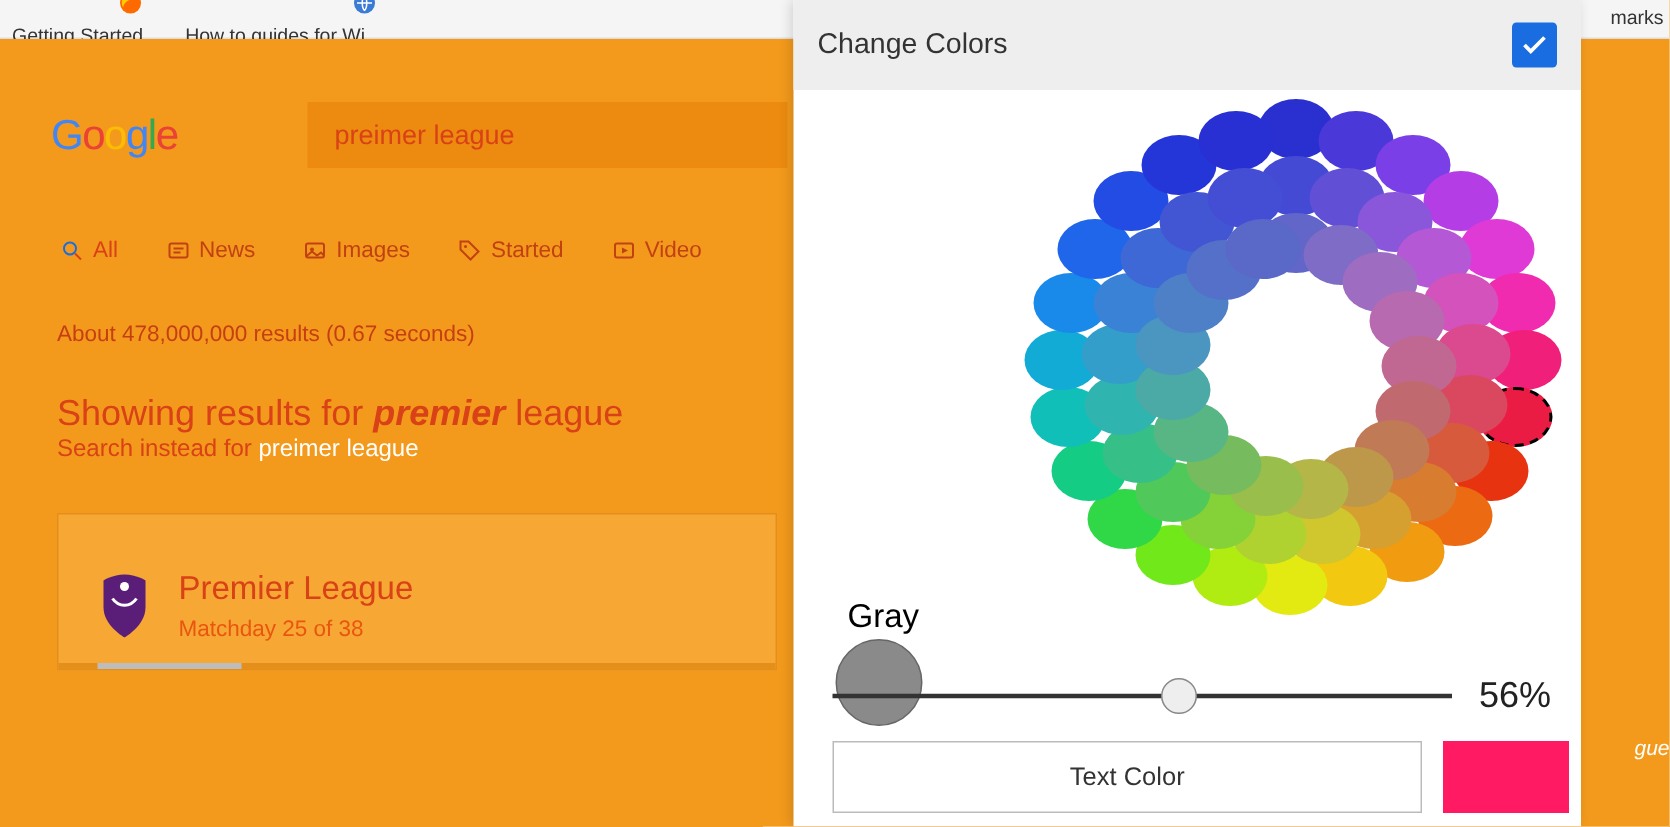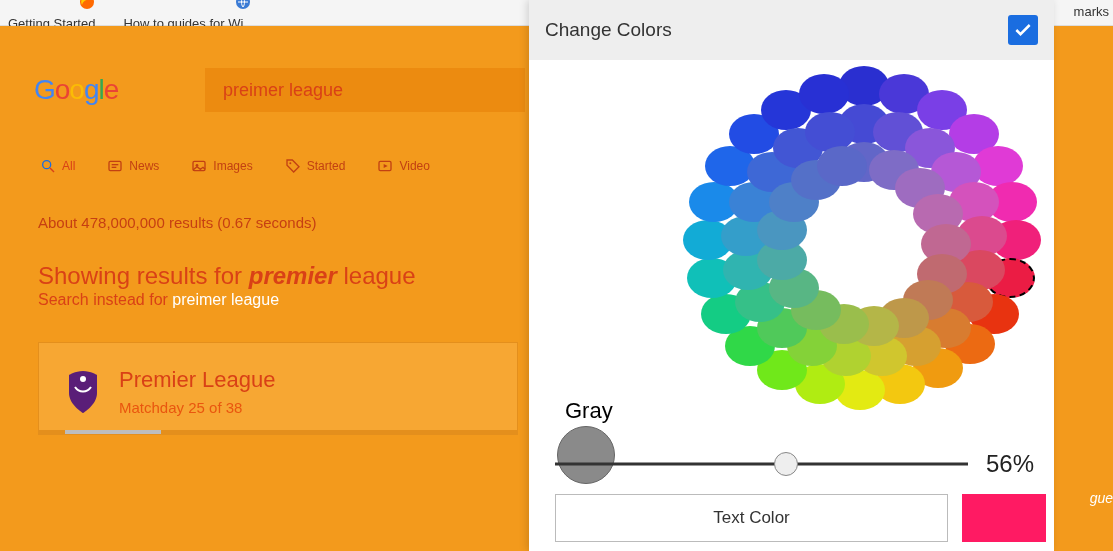--- a/index.html
+++ b/index.html
@@ -22,35 +22,35 @@
   .logo span:nth-child(2){ color:#EA4335;}
   .logo span:nth-child(3){ color:#FBBC05;}
   .logo span:nth-child(4){ color:#4285F4;}
   .logo span:nth-child(5){ color:#34A853;}
   .logo span:nth-child(6){ color:#EA4335;}
 
   
   .search-wrap { position:absolute; left:205px; top:42px; width:320px; height:44px; background:#ec8b10; display:flex; align-items:center; padding:0 18px; font-size:18px; color:#d94116; }
 
   
-  .nav-tabs { position:absolute; left:40px; top:132px; display:flex; gap:32px; font-size:12px; color:#c24112; }
+  .nav-tabs { position:absolute; left:40px; top:132px; display:flex; gap:32px; font-size:15px; color:#c24112; }
   .nav-tabs .tab { display:flex; align-items:center; gap:6px; cursor:pointer; }
   .nav-tabs .tab.active { color:#d94116; }
   .nav-tabs .tab svg { width:16px; height:16px; }
 
   
   .results-stats { position:absolute; left:38px; top:188px; font-size:15px; color:#c63f12; }
   .showingfor { position:absolute; left:38px; top:236px; font-size:24px; color:#d94116; }
   .showingfor i { font-style:italic; font-weight:bold; }
   .searchinstead { position:absolute; left:38px; top:265px; font-size:16px; color:#d94116; }
   .searchinstead a { color:#fff; }
 
   
   .card { position:absolute; left:38px; top:316px; width:480px; background:#f7a733; border:1px solid #e48f1c; }
-  .card-header { display:flex; align-items:center; gap:18px; padding:24px 26px 14px 26px; }
+  .card-header { display:flex; align-items:center; gap:18px; padding:36px 26px 14px 26px; }
   .pl-logo { width:36px; height:46px; }
   .card-title { font-size:22px; color:#d94116; }
   .card-sub { font-size:15px; color:#e9560f; margin-top:6px; }
   .card-tabs { display:flex; gap:74px; padding:16px 0 14px 44px; font-size:14px; color:#d94116; letter-spacing:0.5px; }
   .card-tabs span { cursor:pointer; }
   .card-underline { height:4px; background:#e48f1c; margin:0 0 0 0; }
   .card-underline .active { height:4px; width:96px; background:#bdbdbd; margin-left:26px; }
 
   
   .right-strip { position:absolute; right:0; top:26px; width:54px; bottom:0; }

